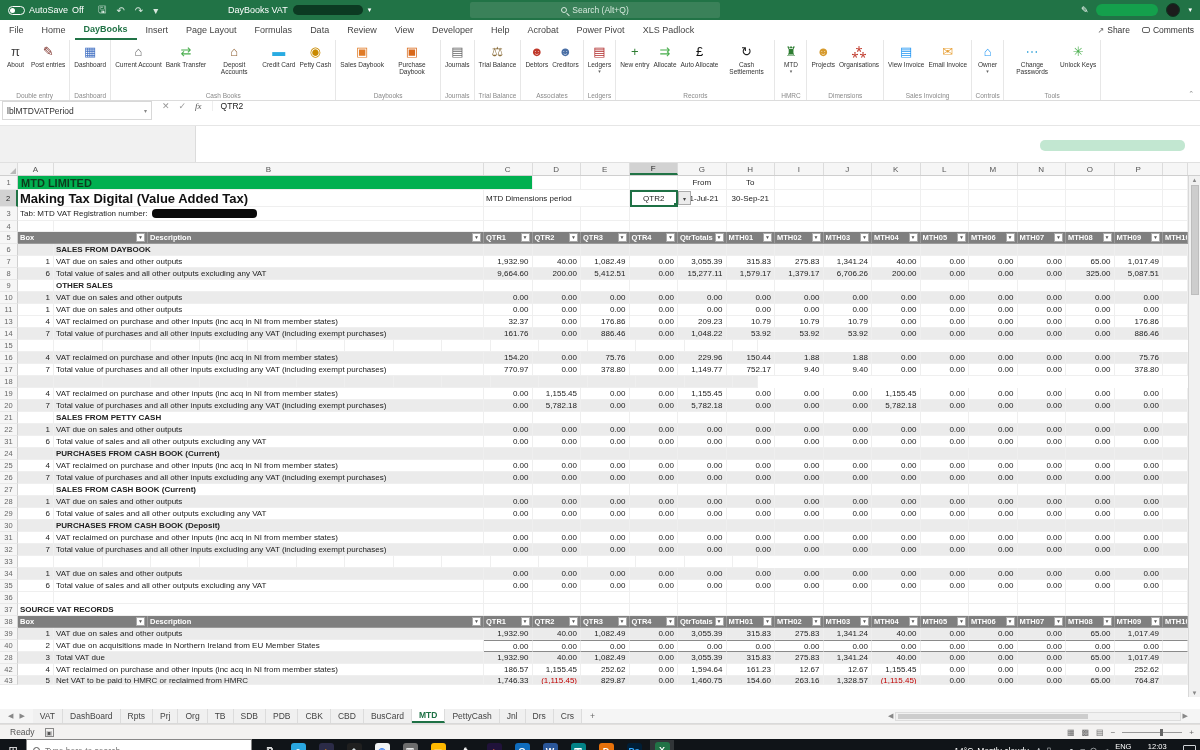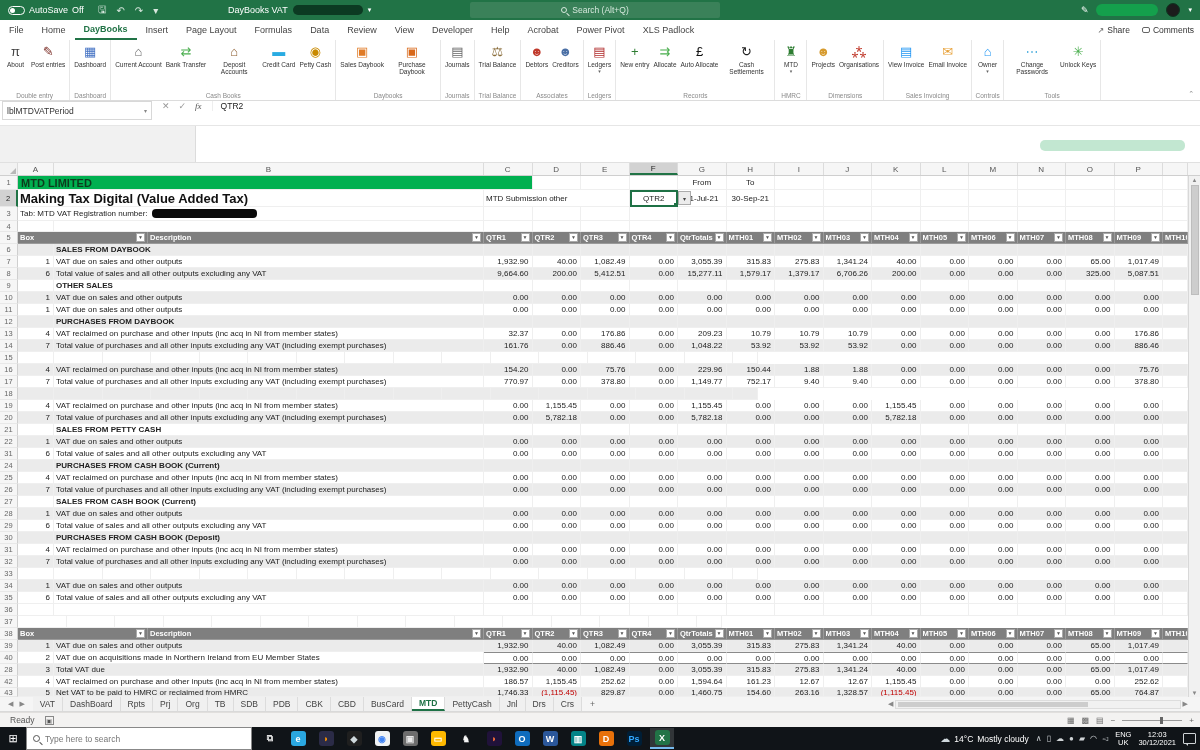--- a/index.html
+++ b/index.html
@@ -76,21 +76,21 @@
   .hcell { background:#7f7f7f; color:#fff; font-weight:bold; font-size:7.5px; justify-content:space-between; padding:0 2px; border-right:1px solid #9a9a9a; border-bottom:1px solid #9a9a9a; }
   .fbtn { width:9px; height:9px; background:#fff; border:1px solid #aaa; color:#555; font-size:5px; line-height:7px; text-align:center; flex:none; }
   .selcell { border:2px solid #1e7145; background:#fff; justify-content:center; position:relative; }
   .selcell::after { content:""; position:absolute; right:-1px; bottom:-1px; width:3px; height:3px; background:#1e7145; }
   .dropbtn { position:absolute; left:678px; top:1px; width:13px; height:14px; background:#ececec; border:1px solid #ababab; font-size:6px; color:#444; display:flex; align-items:center; justify-content:center; z-index:5; }
   .redact-black { display:inline-block; width:105px; height:9px; background:#0a0a0a; border-radius:4px; margin-left:4px; }
   .vscroll { position:absolute; right:0; top:0; width:12px; height:521px; background:#f1f1f1; border-left:1px solid #d8d8d8; display:flex; flex-direction:column; align-items:center; font-size:6px; color:#888; }
   .vthumb { width:8px; height:110px; background:#cdcdcd; border:1px solid #bdbdbd; margin-top:2px; }
 
   
-  .tabbar { height:15px; background:#f5f5f5; border-bottom:1px solid #d9d9d9; display:flex; align-items:stretch; font-size:8.5px; color:#444; position:relative; }
+  .tabbar { height:15px; background:#f5f5f5; border-bottom:1px solid #d9d9d9; display:flex; align-items:stretch; font-size:8.5px; color:#444; position:relative;margin-top:12px; }
   .tnav { display:flex; align-items:center; gap:6px; padding:0 8px; color:#888; font-size:7px; }
   .stab { padding:0 7px; display:flex; align-items:center; border-right:1px solid #dcdcdc; background:#f0f0f0; cursor:default; }
   .stab.active { background:#fff; color:#1e7145; font-weight:bold; border-bottom:2px solid #1e7145; }
   .addtab { padding:0 8px; display:flex; align-items:center; color:#666; }
   .hscroll { position:absolute; right:12px; top:1px; width:300px; height:12px; display:flex; align-items:center; gap:2px; color:#888; font-size:7px; }
   .htrack { flex:1; height:9px; background:#f1f1f1; border:1px solid #ddd; position:relative; }
   .hthumb { position:absolute; left:2px; top:1px; width:190px; height:5px; background:#cdcdcd; }
 
   
   .statusbar { height:15px; background:#f3f2f1; border-top:1px solid #e1dfdd; display:flex; align-items:center; font-size:8.5px; color:#555; position:relative; }
@@ -422,21 +422,21 @@
         <div class="c" style="width: 48.5px;"></div>
         <div class="c" style="width: 48.5px;"></div>
         <div class="c" style="width: 48.5px;"></div>
         <div class="c" style="width: 48.5px;"></div>
         <div class="c" style="width: 48.5px;"></div>
         <div class="c" style="width: 25px;"></div>
       </div>
       <div class="grow" style="height: 17px;">
         <div class="gut selgut">2</div>
         <div class="c bigtitle" style="width: 466px;">Making Tax Digital (Value Added Tax)</div>
-        <div class="c desc" style="width: 145.5px;">MTD Submission other</div>
+        <div class="c desc" style="width: 145.5px;">MTD Dimensions period</div>
         <div class="c selcell" style="width: 48.5px;">QTR2</div>
         <div class="c ctr" style="width: 48.5px;">01-Jul-21</div>
         <div class="c ctr" style="width: 48.5px;">30-Sep-21</div>
         <div class="c" style="width: 48.5px;"></div>
         <div class="c" style="width: 48.5px;"></div>
         <div class="c" style="width: 48.5px;"></div>
         <div class="c" style="width: 48.5px;"></div>
         <div class="c" style="width: 48.5px;"></div>
         <div class="c" style="width: 48.5px;"></div>
         <div class="c" style="width: 48.5px;"></div>
@@ -620,40 +620,20 @@
         <div class="c num " style="width: 48.5px;">0.00</div>
         <div class="c num " style="width: 48.5px;">0.00</div>
         <div class="c num " style="width: 48.5px;">0.00</div>
         <div class="c num " style="width: 48.5px;">0.00</div>
         <div class="c num " style="width: 48.5px;">0.00</div>
         <div class="c num " style="width: 48.5px;">0.00</div>
         <div class="c num " style="width: 48.5px;">0.00</div>
         <div class="c" style="width: 25px;"></div>
       </div>
       <div class="grow" style="height: 12px;">
-        <div class="gut">12</div>
-        <div class="c shade" style="width: 36px;"></div>
-        <div class="c sect shade" style="width: 430px;">PURCHASES FROM DAYBOOK</div>
-        <div class="c shade" style="width: 48.5px;"></div>
-        <div class="c shade" style="width: 48.5px;"></div>
-        <div class="c shade" style="width: 48.5px;"></div>
-        <div class="c shade" style="width: 48.5px;"></div>
-        <div class="c shade" style="width: 48.5px;"></div>
-        <div class="c shade" style="width: 48.5px;"></div>
-        <div class="c shade" style="width: 48.5px;"></div>
-        <div class="c shade" style="width: 48.5px;"></div>
-        <div class="c shade" style="width: 48.5px;"></div>
-        <div class="c shade" style="width: 48.5px;"></div>
-        <div class="c shade" style="width: 48.5px;"></div>
-        <div class="c shade" style="width: 48.5px;"></div>
-        <div class="c shade" style="width: 48.5px;"></div>
-        <div class="c shade" style="width: 48.5px;"></div>
-        <div class="c shade" style="width: 25px;"></div>
-      </div>
-      <div class="grow" style="height: 12px;">
         <div class="gut">13</div>
         <div class="c boxn " style="width: 36px;">4</div>
         <div class="c desc " style="width: 430px;">VAT reclaimed on purchase and other inputs (inc acq in NI from member states)</div>
         <div class="c num " style="width: 48.5px;">32.37</div>
         <div class="c num " style="width: 48.5px;">0.00</div>
         <div class="c num " style="width: 48.5px;">176.86</div>
         <div class="c num " style="width: 48.5px;">0.00</div>
         <div class="c num " style="width: 48.5px;">209.23</div>
         <div class="c num " style="width: 48.5px;">10.79</div>
         <div class="c num " style="width: 48.5px;">10.79</div>
@@ -1118,20 +1098,21 @@
         <div class="c" style="width: 48.5px;"></div>
         <div class="c" style="width: 48.5px;"></div>
         <div class="c" style="width: 48.5px;"></div>
         <div class="c" style="width: 48.5px;"></div>
         <div class="c" style="width: 48.5px;"></div>
         <div class="c" style="width: 48.5px;"></div>
         <div class="c" style="width: 25px;"></div>
       </div>
       <div class="grow" style="height: 12px;">
         <div class="gut">37</div>
+        <div class="c atitle" style="width: 466px;">SOURCE VAT RECORDS</div>
         <div class="c" style="width: 48.5px;"></div>
         <div class="c" style="width: 48.5px;"></div>
         <div class="c" style="width: 48.5px;"></div>
         <div class="c" style="width: 48.5px;"></div>
         <div class="c" style="width: 48.5px;"></div>
         <div class="c" style="width: 48.5px;"></div>
         <div class="c" style="width: 48.5px;"></div>
         <div class="c" style="width: 48.5px;"></div>
         <div class="c" style="width: 48.5px;"></div>
         <div class="c" style="width: 48.5px;"></div>

